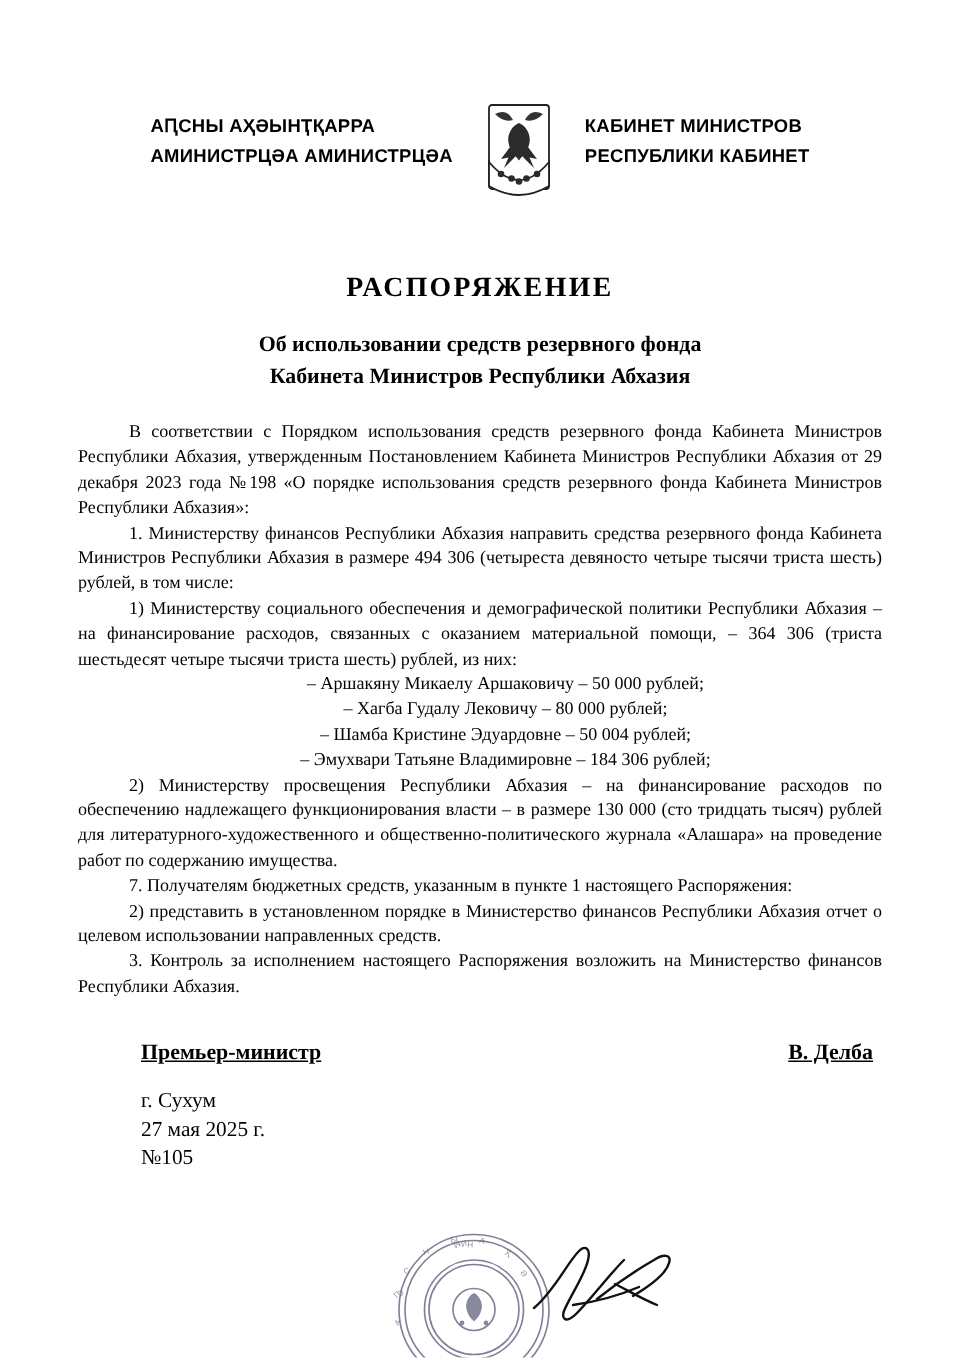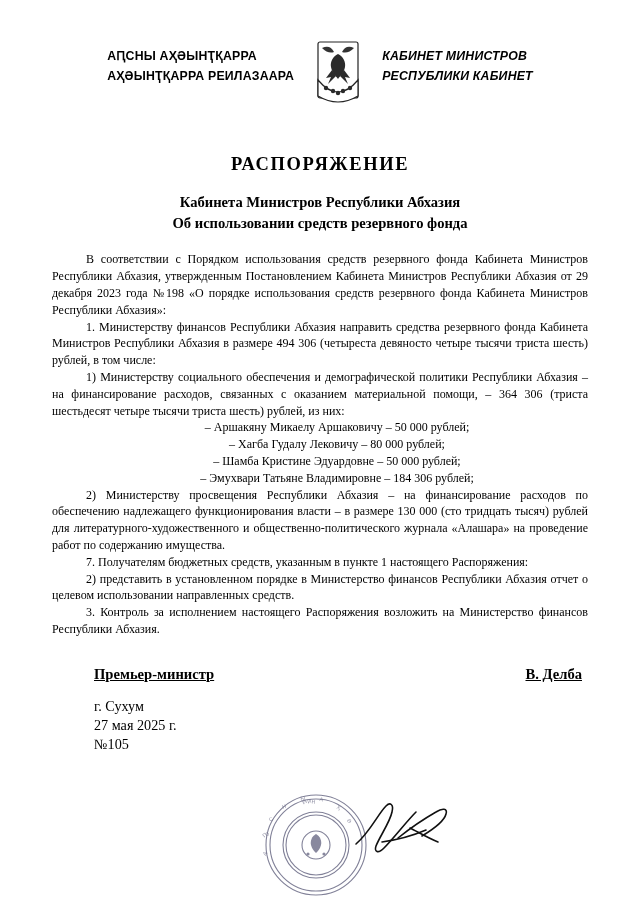--- a/index.html
+++ b/index.html
@@ -15,20 +15,21 @@
     position: relative;
     overflow: hidden;
   }
 
   .page {
     position: relative;
     width: 640px;
     height: 738px;
     box-sizing: border-box;
     padding: 34px 52px 10px 52px;
+    margin-top: 28px;
   }
 
   
   .header {
     display: flex;
     align-items: flex-start;
     justify-content: center;
     gap: 18px;
     margin-top: 6px;
   }
@@ -36,21 +37,21 @@
     font-family: "Liberation Sans", sans-serif;
     font-weight: bold;
     font-size: 12.3px;
     line-height: 1.65;
     letter-spacing: 0.2px;
     text-align: center;
     white-space: nowrap;
     padding-top: 6px;
   }
   .header-col.left { text-align: left; }
-  .header-col.right { text-align: left; font-style: italic; }
+  .header-col.right { text-align: left; }
 
   .emblem {
     width: 52px;
     height: 70px;
     flex: 0 0 52px;
     position: relative;
   }
   .emblem svg { display: block; }
 
   
@@ -130,21 +131,21 @@
   }
 </style>
 </head>
 <body>
 
 <div class="page">
 
   <div class="header">
     <div class="header-col left">
       <div>АԤСНЫ АҲӘЫНҬҚАРРА</div>
-      <div>АҲӘЫНҬҚАРРА РЕИЛАЗААРА</div>
+      <div>АМИНИСТРЦӘА АМИНИСТРЦӘА</div>
     </div>
 
     <div class="emblem">
       <svg width="52" height="70" viewBox="0 0 52 70" aria-hidden="true">
         <rect x="6" y="2" width="40" height="56" rx="2" ry="2" fill="#ffffff" stroke="#222" stroke-width="1.2"></rect>
         <path d="M6 40 Q26 64 46 40 L46 56 Q26 68 6 56 Z" fill="#ffffff" stroke="#222" stroke-width="1.2"></path>
         <path d="M10 8 q8 -4 12 4 q-6 2 -12 -4 z" fill="#333"></path>
         <path d="M42 8 q-8 -4 -12 4 q6 2 12 -4 z" fill="#333"></path>
         <path d="M26 14 c-5 2 -8 8 -7 13 c1 6 5 9 7 12 c2 -3 6 -6 7 -12 c1 -5 -2 -11 -7 -13 z" fill="#2b2b2b"></path>
         <path d="M20 30 l-6 8 l5 -1 l-3 7 l8 -8 z" fill="#2b2b2b"></path>
@@ -159,32 +160,32 @@
 
     <div class="header-col right">
       <div>КАБИНЕТ МИНИСТРОВ</div>
       <div>РЕСПУБЛИКИ КАБИНЕТ</div>
     </div>
   </div>
 
   <div class="doc-title">РАСПОРЯЖЕНИЕ</div>
 
   <div class="subtitle">
+    <div>Об использовании средств резервного фонда</div>
     <div>Кабинета Министров Республики Абхазия</div>
-    <div>Об использовании средств резервного фонда</div>
   </div>
 
   <div class="body-text">
     <p class="p just-all">В соответствии с Порядком использования средств резервного фонда Кабинета Министров Республики Абхазия, утвержденным Постановлением Кабинета Министров Республики Абхазия от 29 декабря 2023 года №198 «О порядке использования средств резервного фонда Кабинета Министров Республики Абхазия»:</p>
     <p class="p just-all">1. Министерству финансов Республики Абхазия направить средства резервного фонда Кабинета Министров Республики Абхазия в размере 494 306 (четыреста девяносто четыре тысячи триста шесть) рублей, в том числе:</p>
     <p class="p just-all">1) Министерству социального обеспечения и демографической политики Республики Абхазия – на финансирование расходов, связанных с оказанием материальной помощи, – 364 306 (триста шестьдесят четыре тысячи триста шесть) рублей, из них:</p>
 
     <p class="dash-item">– Аршакяну Микаелу Аршаковичу – 50 000 рублей;</p>
     <p class="dash-item">– Хагба Гудалу Лековичу – 80 000 рублей;</p>
-    <p class="dash-item">– Шамба Кристине Эдуардовне – 50 000 рублей;</p>
+    <p class="dash-item">– Шамба Кристине Эдуардовне – 50 004 рублей;</p>
     <p class="dash-item">– Эмухвари Татьяне Владимировне – 184 306 рублей;</p>
 
     <p class="p just-all">2) Министерству просвещения Республики Абхазия – на финансирование расходов по обеспечению надлежащего функционирования власти – в размере 130 000 (сто тридцать тысяч) рублей для литературного-художественного и общественно-политического журнала «Алашара» на проведение работ по содержанию имущества.</p>
     <p class="p just-all">7. Получателям бюджетных средств, указанным в пункте 1 настоящего Распоряжения:</p>
     <p class="p just-all">2) представить в установленном порядке в Министерство финансов Республики Абхазия отчет о целевом использовании направленных средств.</p>
     <p class="p just-all">3. Контроль за исполнением настоящего Распоряжения возложить на Министерство финансов Республики Абхазия.</p>
   </div>
 
   <div class="sign-row">
     <div class="sign-left">Премьер-министр</div>

